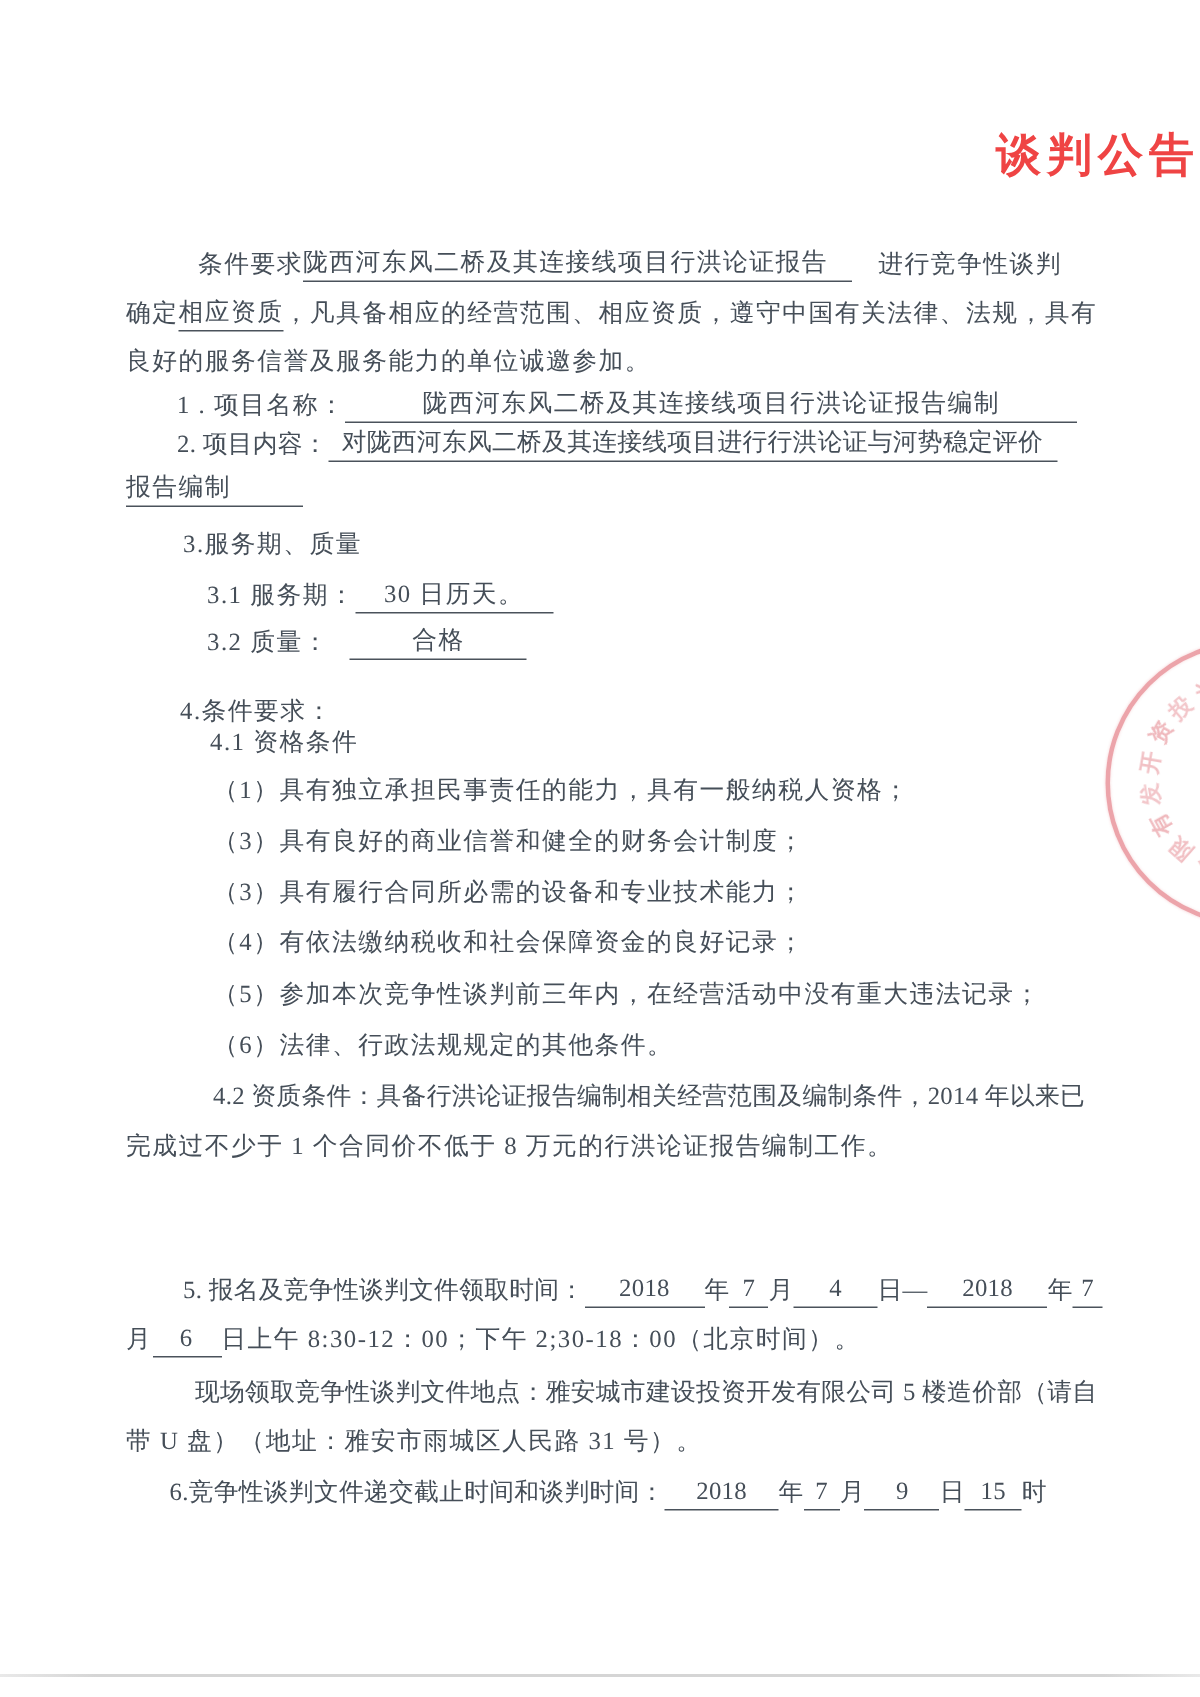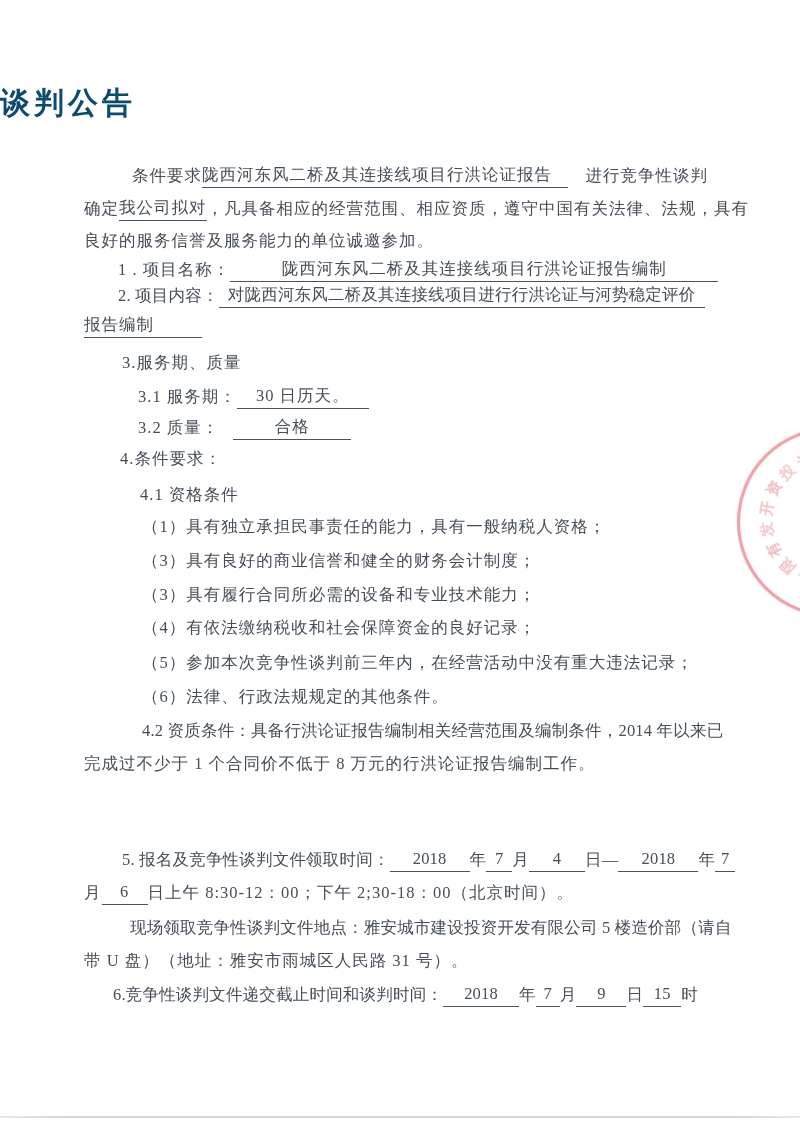--- a/index.html
+++ b/index.html
@@ -6,23 +6,23 @@
   .page{
     position:relative;
     width:800px;height:1131px;
     background:#ffffff;
     overflow:hidden;
     font-family:"Liberation Serif","DejaVu Serif",serif;
     color:#454e58;
   }
   .doc-title{
     position:absolute;top:83px;left:0;right:0;
-    margin:0;text-align:left;
+    margin:0;text-align:right;
     font-size:30px;font-weight:bold;letter-spacing:4px;
-    color:#0c4a6e;
+    color:#ef4444;
   }
   .line{
     position:absolute;
     white-space:nowrap;
     font-size:16.5px;line-height:1;letter-spacing:1px;
     color:#454e58;
   }
   .line.tight{letter-spacing:0.2px;}
   .line span{display:inline-block;padding-bottom:3px;vertical-align:bottom;}
   .line span.u{border-bottom:1.6px solid #4a525b;}
@@ -51,32 +51,32 @@
   }
 </style>
 </head>
 <body>
 
 <div class="page">
 
   <h1 class="doc-title">谈判公告</h1>
 
   <div class="line" style="top:167px;left:132px"><span>条件要求 </span><span class="u" style="padding-right: 16px; font-family: Liberation Serif, serif;">陇西河东风二桥及其连接线项目行洪论证报告</span><span>　进行竞争性谈判</span></div>
-  <div class="line" style="top:200px;left:84px"><span>确定</span><span class="u">我公司拟对</span><span>，凡具备相应的经营范围、相应资质，遵守中国有关法律、法规，具有</span></div>
+  <div class="line" style="top:200px;left:84px"><span>确定</span><span class="u">相应资质</span><span>，凡具备相应的经营范围、相应资质，遵守中国有关法律、法规，具有</span></div>
   <div class="line" style="top:233px;left:84px"><span>良好的服务信誉及服务能力的单位诚邀参加。</span></div>
 
   <div class="line" style="top:261px;left:118px"><span>1 . 项目名称：</span><span class="u blank" style="width: 488px;">陇西河东风二桥及其连接线项目行洪论证报告编制</span></div>
   <div class="line tight" style="top:287px;left:118px"><span>2. 项目内容：</span><span class="u blank" style="width: 486px;">对陇西河东风二桥及其连接线项目进行行洪论证与河势稳定评价</span></div>
   <div class="line" style="top:317px;left:84px"><span class="u" style="padding-right: 48px;">报告编制</span></div>
 
   <div class="line" style="top:355px;left:122px"><span>3.服务期、质量</span></div>
   <div class="line" style="top:388px;left:138px"><span>3.1 服务期：</span><span class="u blank" style="width: 132px;">30 日历天。</span></div>
   <div class="line" style="top:419px;left:138px"><span>3.2 质量：</span><span class="blank" style="width: 14px;"></span><span class="u blank" style="width: 118px;">合格</span></div>
 
-  <div class="line" style="top:451px;left:120px"><span>4.条件要求：</span></div>
+  <div class="line" style="top:466px;left:120px"><span>4.条件要求：</span></div>
   <div class="line" style="top:487px;left:140px"><span>4.1 资格条件</span></div>
 
   <div class="line" style="top:519px;left:142px"><span>（1）具有独立承担民事责任的能力，具有一般纳税人资格；</span></div>
   <div class="line" style="top:553px;left:142px"><span>（3）具有良好的商业信誉和健全的财务会计制度；</span></div>
   <div class="line" style="top:587px;left:142px"><span>（3）具有履行合同所必需的设备和专业技术能力；</span></div>
   <div class="line" style="top:620px;left:142px"><span>（4）有依法缴纳税收和社会保障资金的良好记录；</span></div>
   <div class="line" style="top:655px;left:142px"><span>（5）参加本次竞争性谈判前三年内，在经营活动中没有重大违法记录；</span></div>
   <div class="line" style="top:689px;left:142px"><span>（6）法律、行政法规规定的其他条件。</span></div>
 
   <div class="line tight" style="top:723px;left:142px"><span>4.2 资质条件：具备行洪论证报告编制相关经营范围及编制条件，2014 年以来已</span></div>

